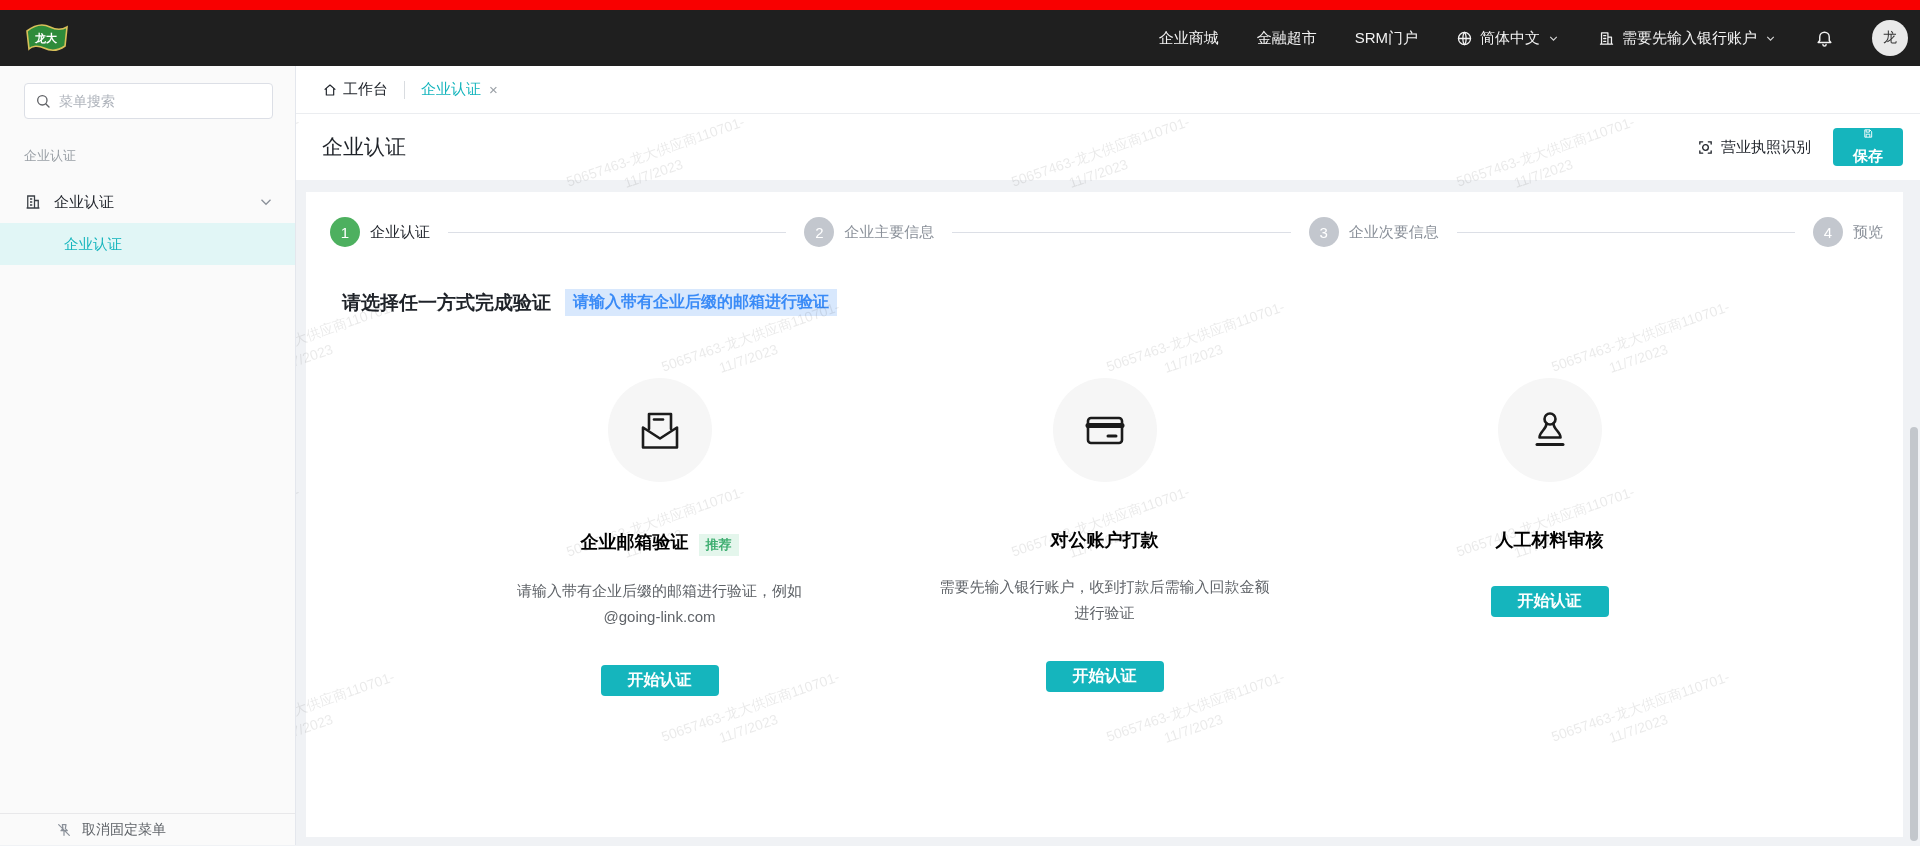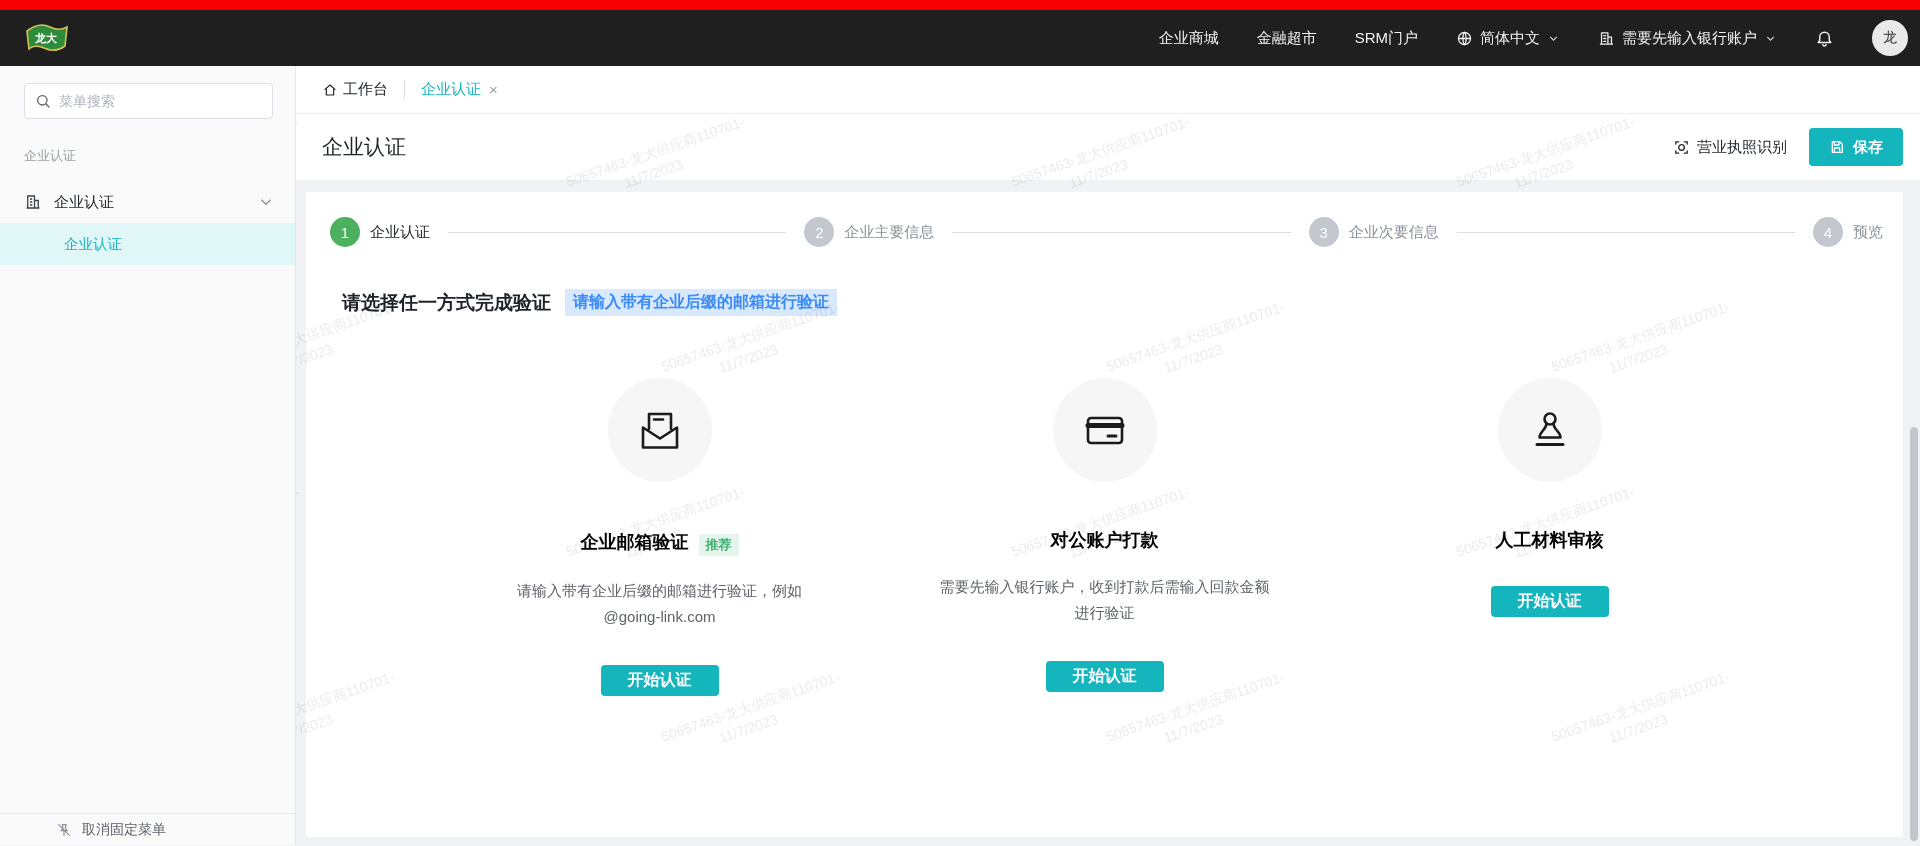--- a/index.html
+++ b/index.html
@@ -52,21 +52,21 @@
   .crumb-home{display:flex;align-items:center;gap:5px;font-size:15px;color:#23272e;cursor:pointer;}
   .crumb-home svg{width:16px;height:16px;stroke:#23272e;fill:none;stroke-width:1.8;stroke-linejoin:round;}
   .tab-sep{width:1px;height:18px;background:#d9dce0;}
   .tab{display:flex;align-items:center;gap:8px;font-size:15px;color:var(--accent);cursor:pointer;}
   .tab-close{color:#9aa0a6;font-size:15px;line-height:1;cursor:pointer;}
   .page-header{height:66px;background:#fff;display:flex;align-items:center;padding:0 17px 0 26px;position:relative;z-index:1;}
   .page-header h1{font-size:21px;font-weight:500;color:#1f2329;}
   .header-actions{margin-left:auto;display:flex;align-items:center;gap:22px;}
   .ocr-link{display:flex;align-items:center;gap:7px;font-size:15px;color:#23272e;cursor:pointer;}
   .ocr-link svg{width:17px;height:17px;stroke:#23272e;fill:none;stroke-width:1.9;stroke-linecap:round;}
-  .save-btn{display:flex;align-items:center;gap:8px;background:var(--accent);color:#fff;border:none;border-radius:4px;height:38px;padding:0 20px;font-size:15px;font-weight:bold;cursor:pointer;font-family:inherit;}
+  .save-btn{display:flex;align-items:center;gap:8px;background:var(--accent);color:#fff;border:none;border-radius:4px;height:38px;padding:0 20px;font-size:15px;font-weight:bold;cursor:pointer;font-family:inherit;flex-direction:column;}
   .save-btn svg{width:16px;height:16px;stroke:#fff;fill:none;stroke-width:2;stroke-linejoin:round;}
 
   
   .content-panel{margin:12px 17px 8px 10px;background:#fff;height:645px;position:relative;z-index:1;}
   .stepper{display:flex;align-items:center;padding:25px 20px 0 24px;}
   .step{display:flex;align-items:center;gap:10px;flex-shrink:0;}
   .dot{width:30px;height:30px;border-radius:50%;background:#c3c7ce;color:#fff;font-size:15px;display:flex;align-items:center;justify-content:center;}
   .step.active .dot{background:var(--green);}
   .step-label{font-size:15px;color:#8a9099;}
   .step.active .step-label{color:#23272e;}

